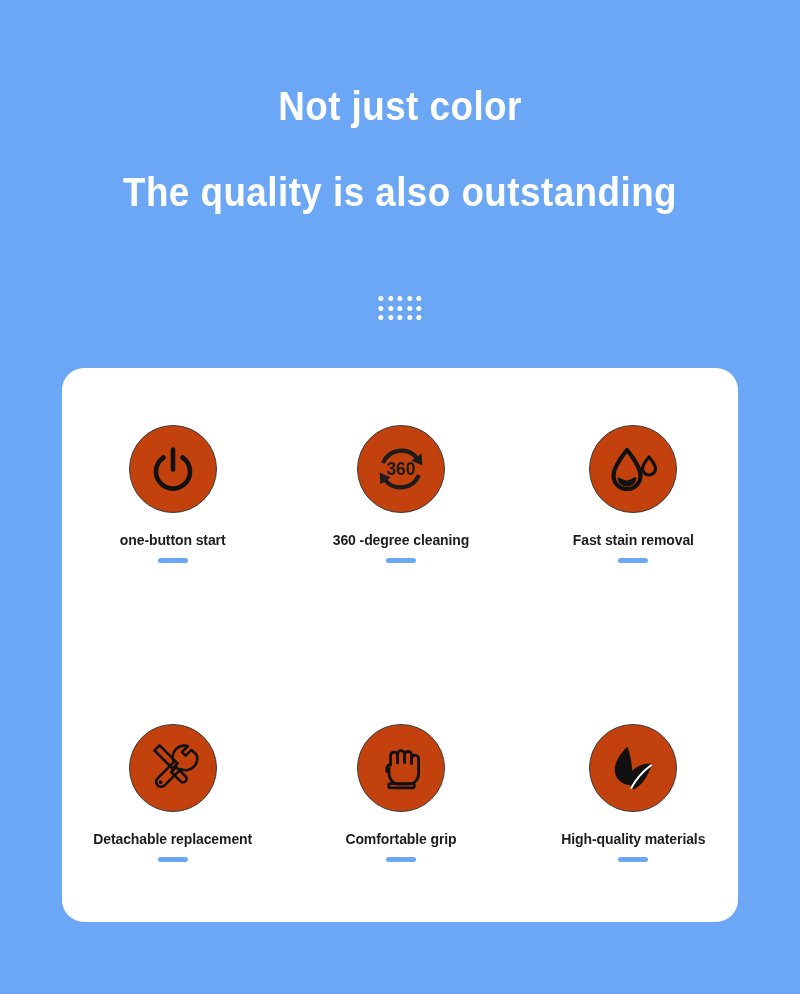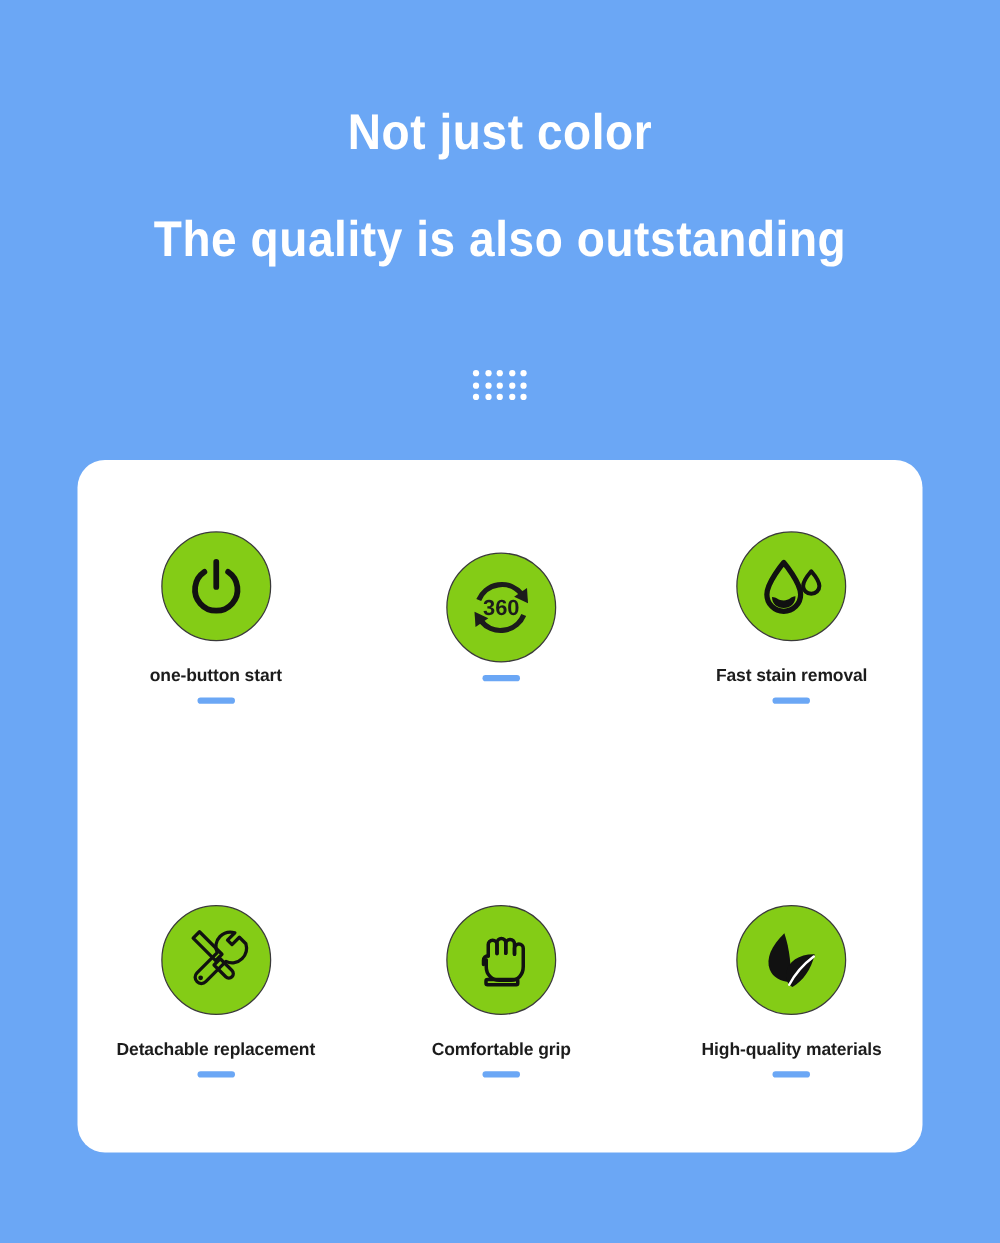--- a/index.html
+++ b/index.html
@@ -104,21 +104,21 @@
 
   .feature-icon {
     width: 88px;
     height: 88px;
     border-radius: 50%;
     border: 1.4px solid #3a3a3a;
     display: flex;
     align-items: center;
     justify-content: center;
     box-sizing: border-box;
-    background: #84cc16;
+    background: #c2410c;
   }
   .feature-icon svg {
     display: block;
   }
 
   .feature-label {
     margin-top: 19px;
     font-size: 14px;
     font-weight: bold;
     color: #1c1c1c;
@@ -188,20 +188,21 @@
       <div class="feature-item item-2">
         <div class="feature-icon">
           <svg width="60" height="60" viewBox="0 0 60 60" aria-hidden="true">
             <path d="M12 24 A20 20 0 0 1 46 19" fill="none" stroke="#1c1c1c" stroke-width="4.2" stroke-linecap="butt"></path>
             <polygon points="50.6,14.4 51.4,26.6 40.3,21.4" fill="#1c1c1c"></polygon>
             <path d="M48 36 A20 20 0 0 1 14 41" fill="none" stroke="#1c1c1c" stroke-width="4.2" stroke-linecap="butt"></path>
             <polygon points="9.4,45.6 8.6,33.4 19.7,38.6" fill="#1c1c1c"></polygon>
             <text x="30" y="36.4" text-anchor="middle" font-family="Liberation Sans, sans-serif" font-size="17.5" font-weight="bold" fill="#1c1c1c">360</text>
           </svg>
         </div>
+        <div class="feature-label">360 -degree cleaning</div>
         <div class="feature-underline"></div>
       </div>
 
       <div class="feature-item item-3">
         <div class="feature-icon">
           <svg width="58" height="58" viewBox="0 0 58 58" aria-hidden="true">
             <path d="M23 10 C23 10 9.5 26 9.5 35.5 C9.5 43.2 15.6 49 23 49 C30.4 49 36.5 43.2 36.5 35.5 C36.5 26 23 10 23 10 Z" fill="none" stroke="#111111" stroke-width="4.2" stroke-linejoin="round"></path>
             <path d="M13.6 37.6 C17.2 37.6 18.6 40.4 23 40.4 C27.4 40.4 28.8 37.0 32.4 37.0 C32.4 43.2 28.2 46.4 23 46.4 C17.8 46.4 13.6 43.2 13.6 37.6 Z" fill="#111111"></path>
             <path d="M45 17 C45 17 38.5 24.5 38.5 28.8 C38.5 32.3 41.4 35 45 35 C48.6 35 51.5 32.3 51.5 28.8 C51.5 24.5 45 17 45 17 Z" fill="none" stroke="#111111" stroke-width="3.2" stroke-linejoin="round"></path>
           </svg>

